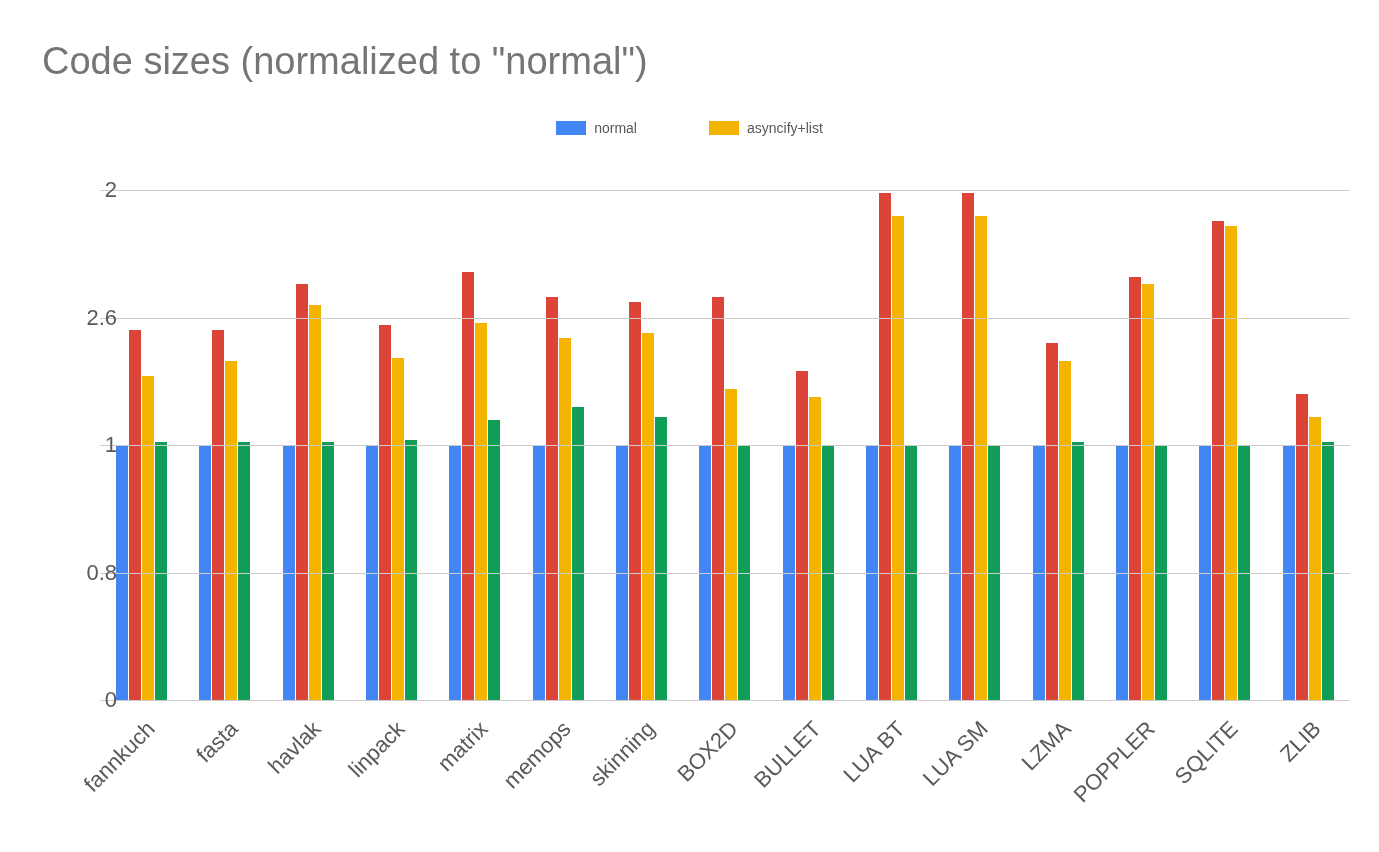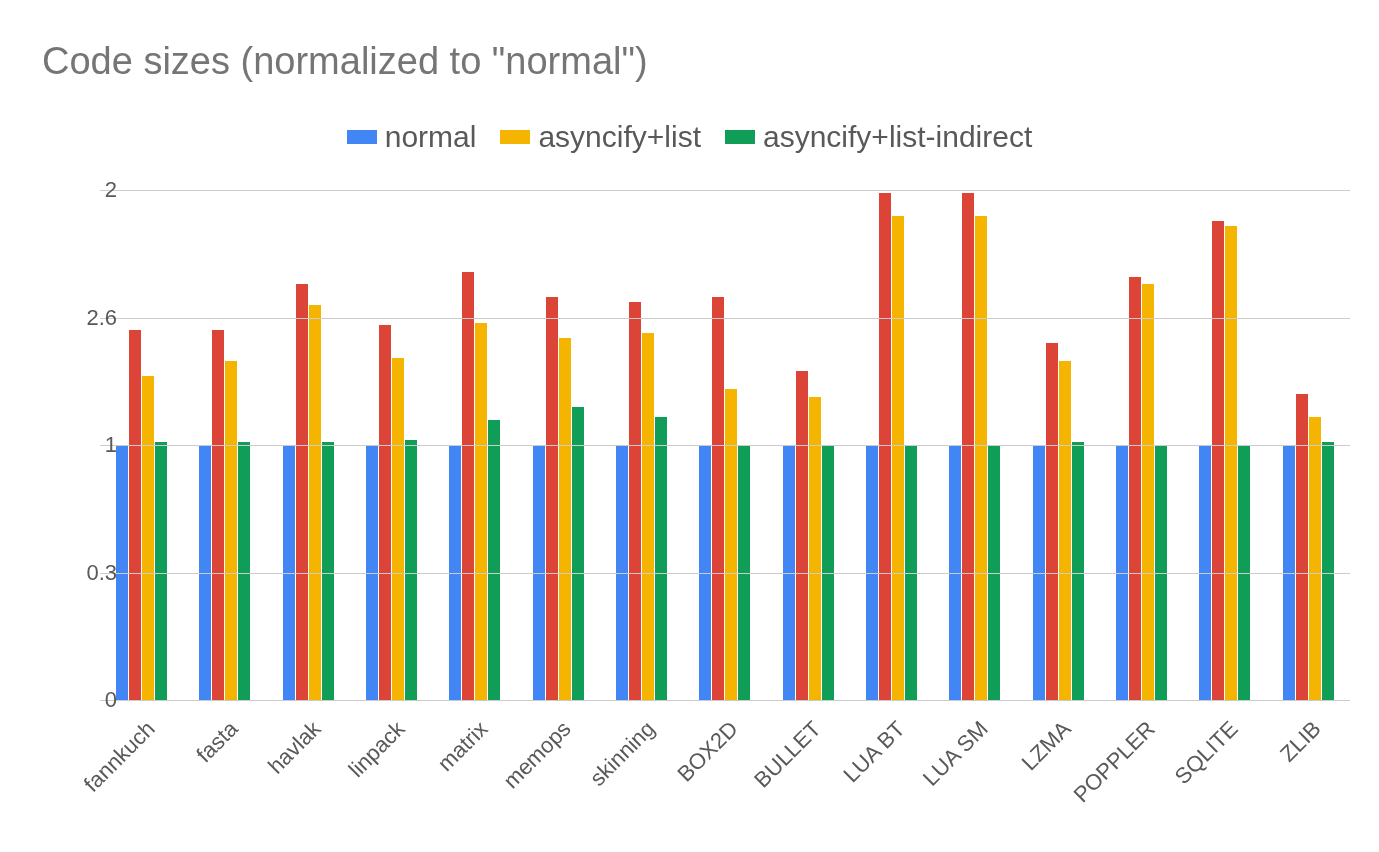--- a/index.html
+++ b/index.html
@@ -25,22 +25,22 @@
     color: #757575;
     font-weight: 400;
   }
   .legend {
     position: absolute;
     top: 120px;
     left: 0;
     right: 0;
     display: flex;
     justify-content: center;
-    gap: 24px;
-    font-size: 30px;
+    gap: 72px;
+    font-size: 14px;
     color: #595959;
   }
   .legend-item {
     display: flex;
     align-items: center;
     gap: 8px;
   }
   .swatch {
     width: 30px;
     height: 14px;
@@ -123,24 +123,20 @@
 
   <div class="legend">
       <div class="legend-item">
         <div class="swatch" style="background: rgb(66, 133, 244);"></div>
         <span>normal</span>
       </div>
       <div class="legend-item">
         <div class="swatch" style="background: rgb(244, 180, 0);"></div>
         <span>asyncify+list</span>
       </div>
-      <div class="legend-item">
-        <div class="swatch" style="background: rgb(15, 157, 88);"></div>
-        <span>asyncify+list-indirect</span>
-      </div>
     </div>
 
   <div class="plot">
     <div class="bars">
         <div class="group">
           <div class="bar" style="height: 255px; background: rgb(66, 133, 244);"></div>
           <div class="bar" style="height: 369.75px; background: rgb(219, 68, 55);"></div>
           <div class="bar" style="height: 323.85px; background: rgb(244, 180, 0);"></div>
           <div class="bar" style="height: 257.55px; background: rgb(15, 157, 88);"></div>
         </div>
@@ -278,17 +274,17 @@
       </div>
       <div class="xlabel-slot">
         <div class="xlabel">SQLITE</div>
       </div>
       <div class="xlabel-slot">
         <div class="xlabel">ZLIB</div>
       </div>
     </div>
 
 <div class="ytick" style="top: 700px;">0</div>
-    <div class="ytick" style="top: 572.5px;">0.3</div>
+    <div class="ytick" style="top: 572.5px;">0.8</div>
     <div class="ytick" style="top: 445px;">1</div>
     <div class="ytick" style="top: 317.5px;">2.6</div>
     <div class="ytick" style="top: 190px;">2</div>
   </div>
 
 </body></html>

